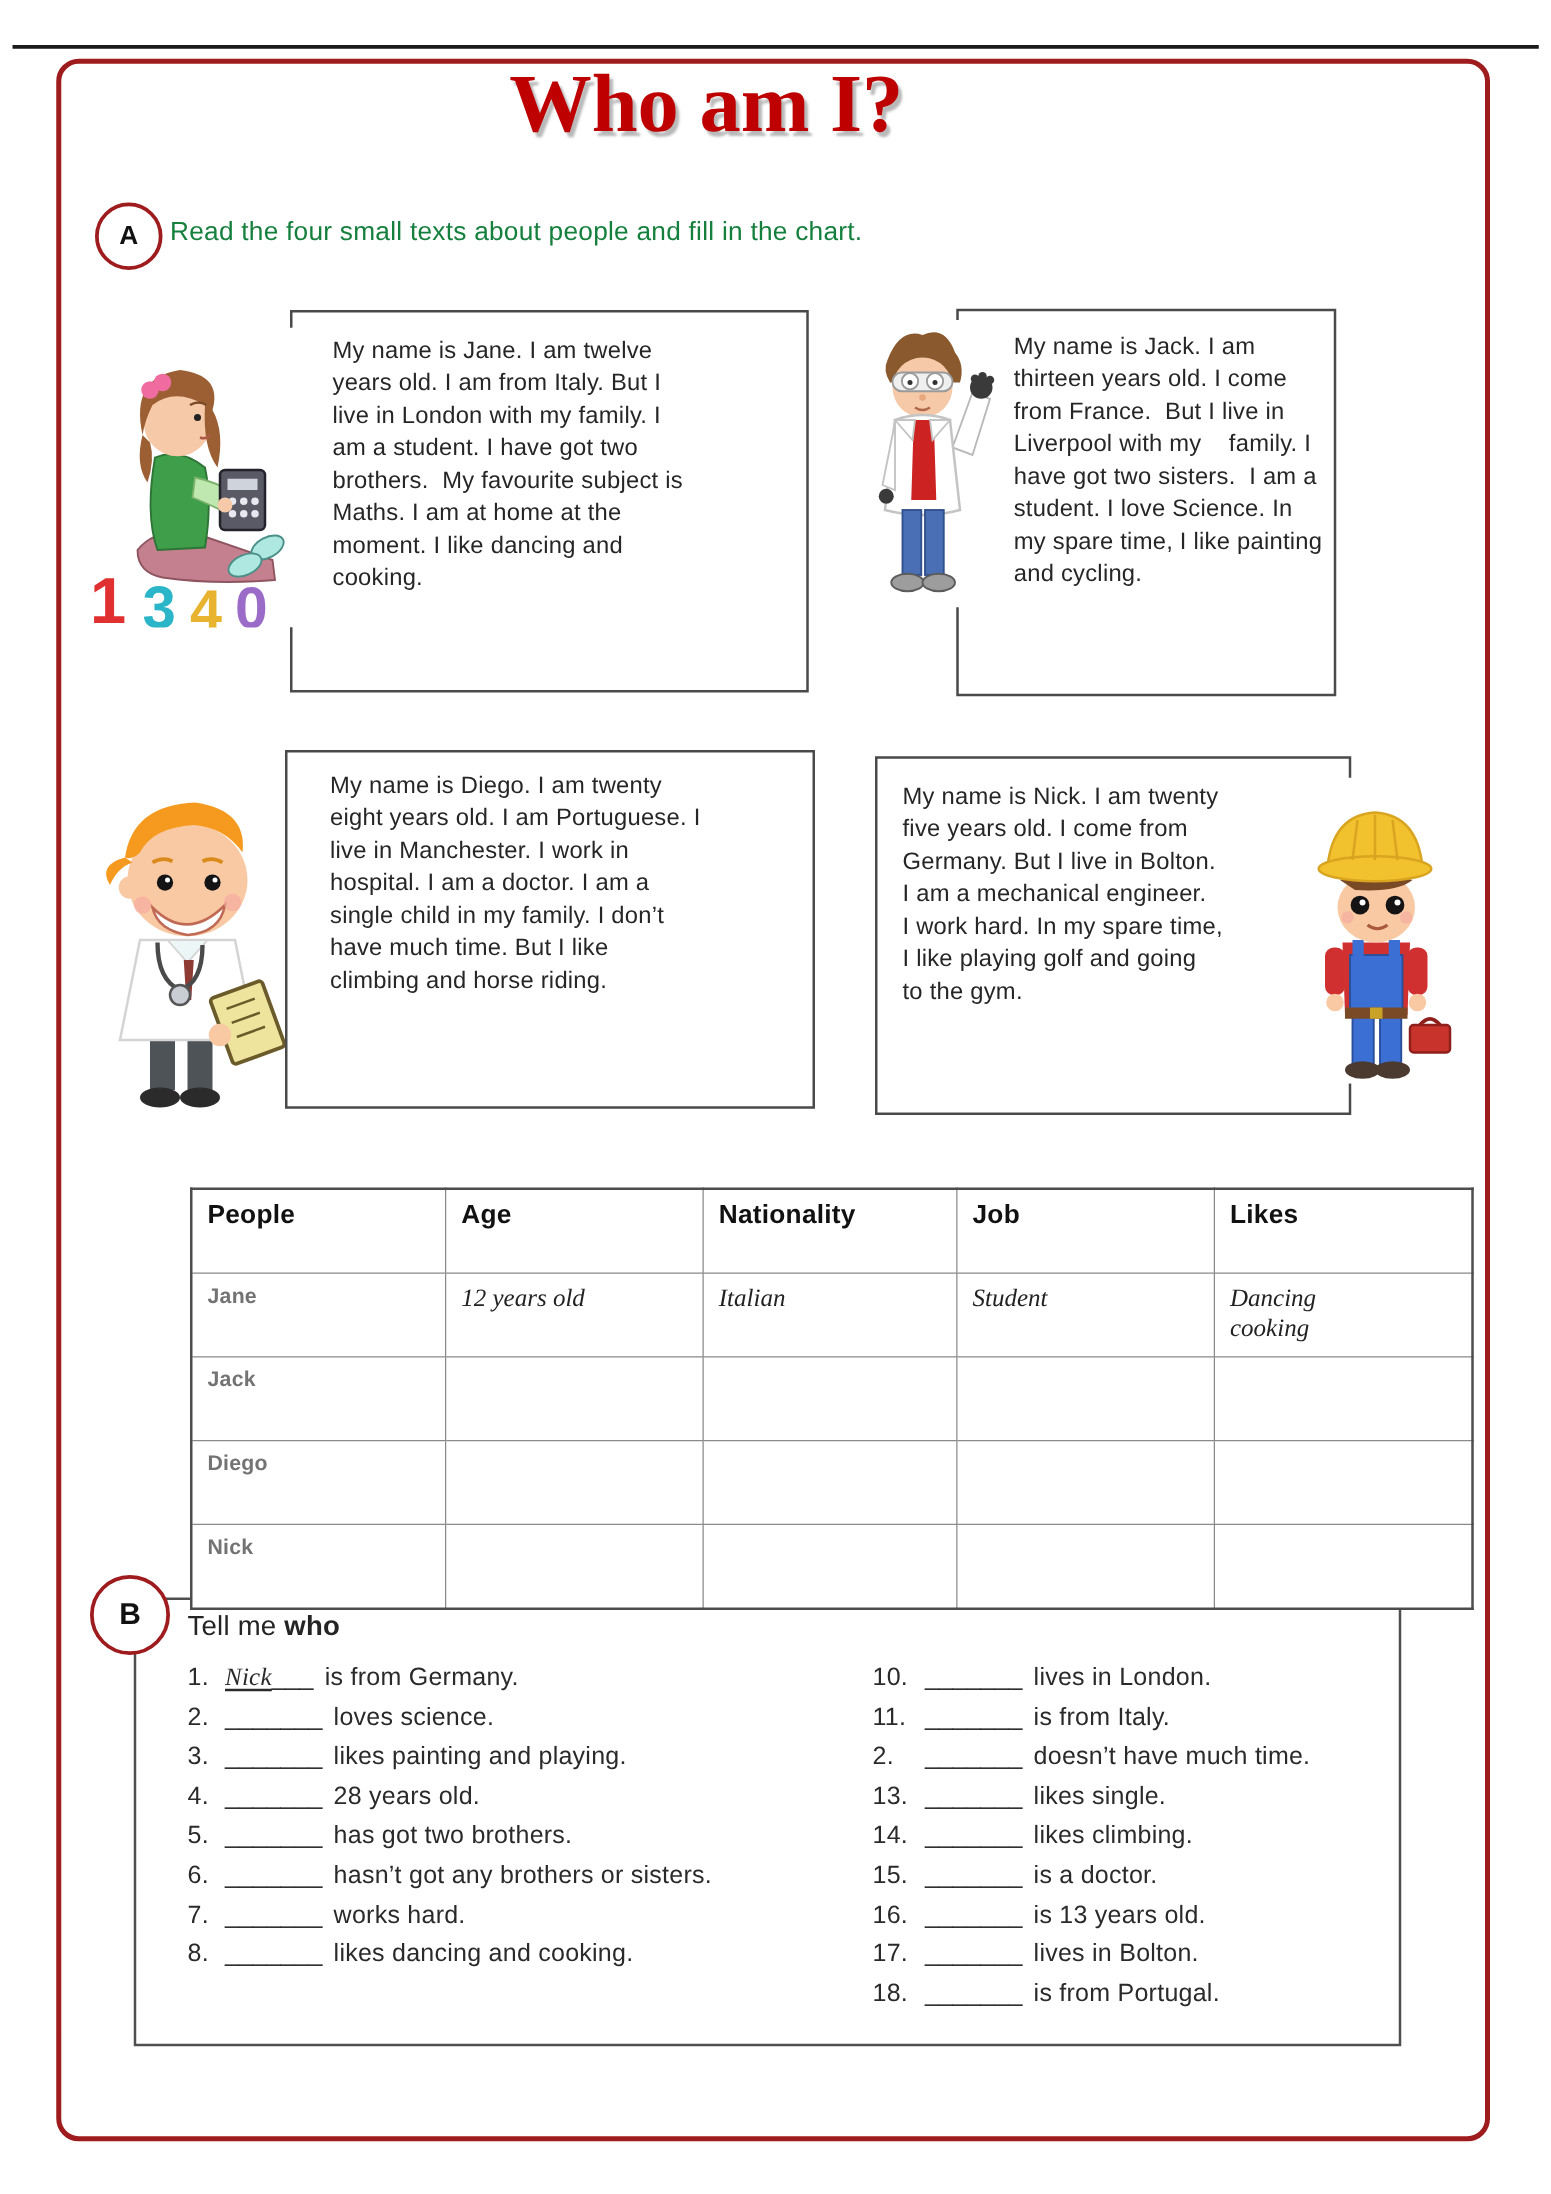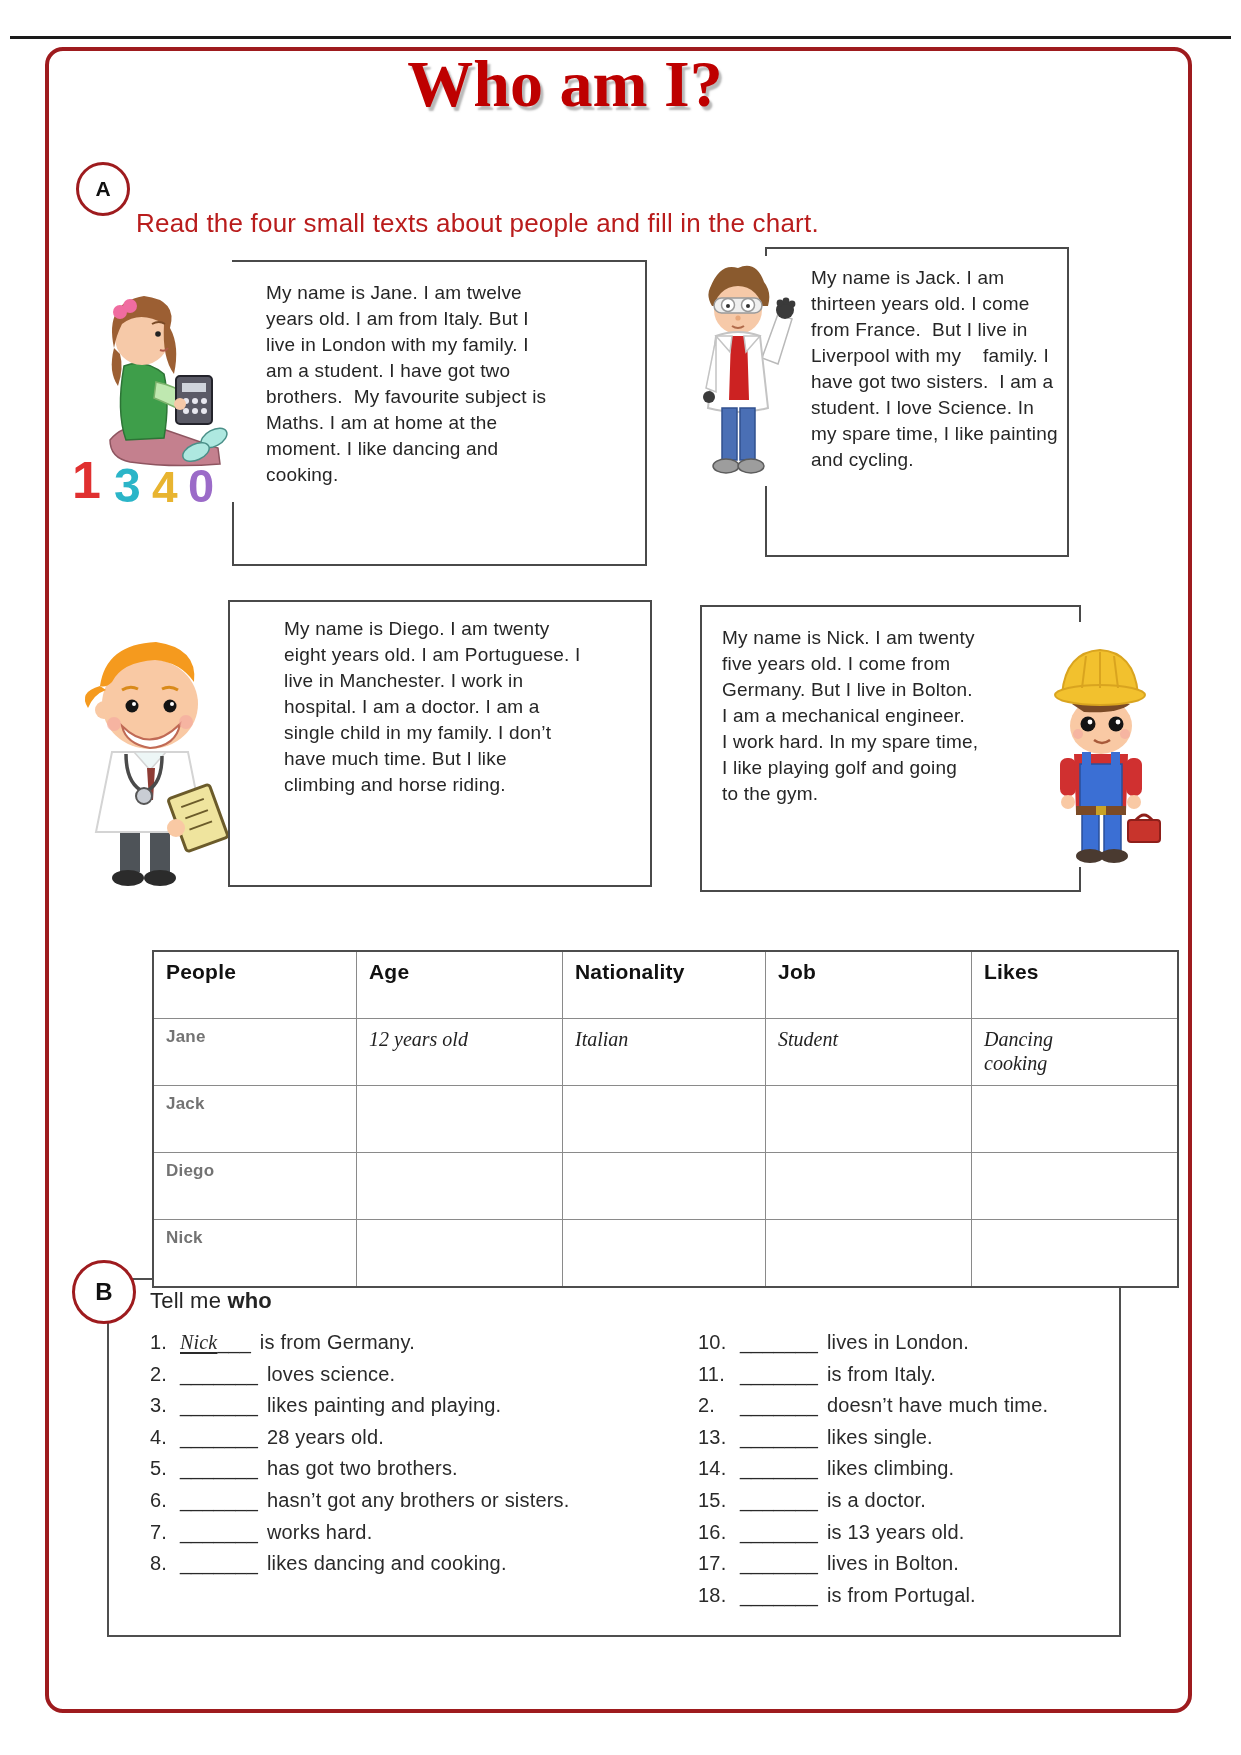--- a/index.html
+++ b/index.html
@@ -13,30 +13,30 @@
   .title{position:absolute;left:300px;top:46px;width:530px;text-align:center;
          font-family:"Liberation Serif",serif;font-weight:bold;font-size:66px;
          color:#BE0000;text-shadow:3px 4px 2px rgba(125,125,125,0.55);}
 
   .badge{position:absolute;width:48px;height:48px;border-radius:50%;background:#fff;
          border:3px solid #9E1B1E;display:flex;align-items:center;justify-content:center;
          font-weight:bold;font-size:21px;color:#111;z-index:6;}
   #badge-a{left:76px;top:162px;}
   #badge-b{left:72px;top:1260px;width:58px;height:58px;font-size:24px;}
 
-  .instruction{position:absolute;left:136px;top:174px;font-size:26px;letter-spacing:.2px;color:#b91c1c;margin-top:34px;}
+  .instruction{position:absolute;left:136px;top:174px;font-size:21px;letter-spacing:.2px;color:#15803d;}
 
   .card{position:absolute;background:#fff;border:2px solid #4a4a4a;z-index:1;}
   .card-text{white-space:pre;font-size:19px;line-height:26px;letter-spacing:.2px;color:#262626;}
-  #card-jane{left:232px;top:260px;width:411px;height:302px;}
+  #card-jane{left:232px;top:248px;width:411px;height:302px;}
   #card-jane .card-text{padding:18px 0 0 32px;}
   #card-jack{left:765px;top:247px;width:300px;height:306px;}
   #card-jack .card-text{padding:16px 0 0 44px;}
   #card-diego{left:228px;top:600px;width:420px;height:283px;}
-  #card-diego .card-text{padding:14px 0 0 34px;margin-left:20px;}
+  #card-diego .card-text{padding:14px 0 0 34px;}
   #card-nick{left:700px;top:605px;width:377px;height:283px;}
   #card-nick .card-text{padding:18px 0 0 20px;}
 
   .illus{position:absolute;z-index:3;}
   #illus-jane{left:68px;top:262px;}
   #illus-jack{left:676px;top:256px;}
   #illus-diego{left:60px;top:622px;}
   #illus-nick{left:1030px;top:622px;}
 
   #people-table{position:absolute;left:152px;top:950px;width:939px;border-collapse:collapse;

